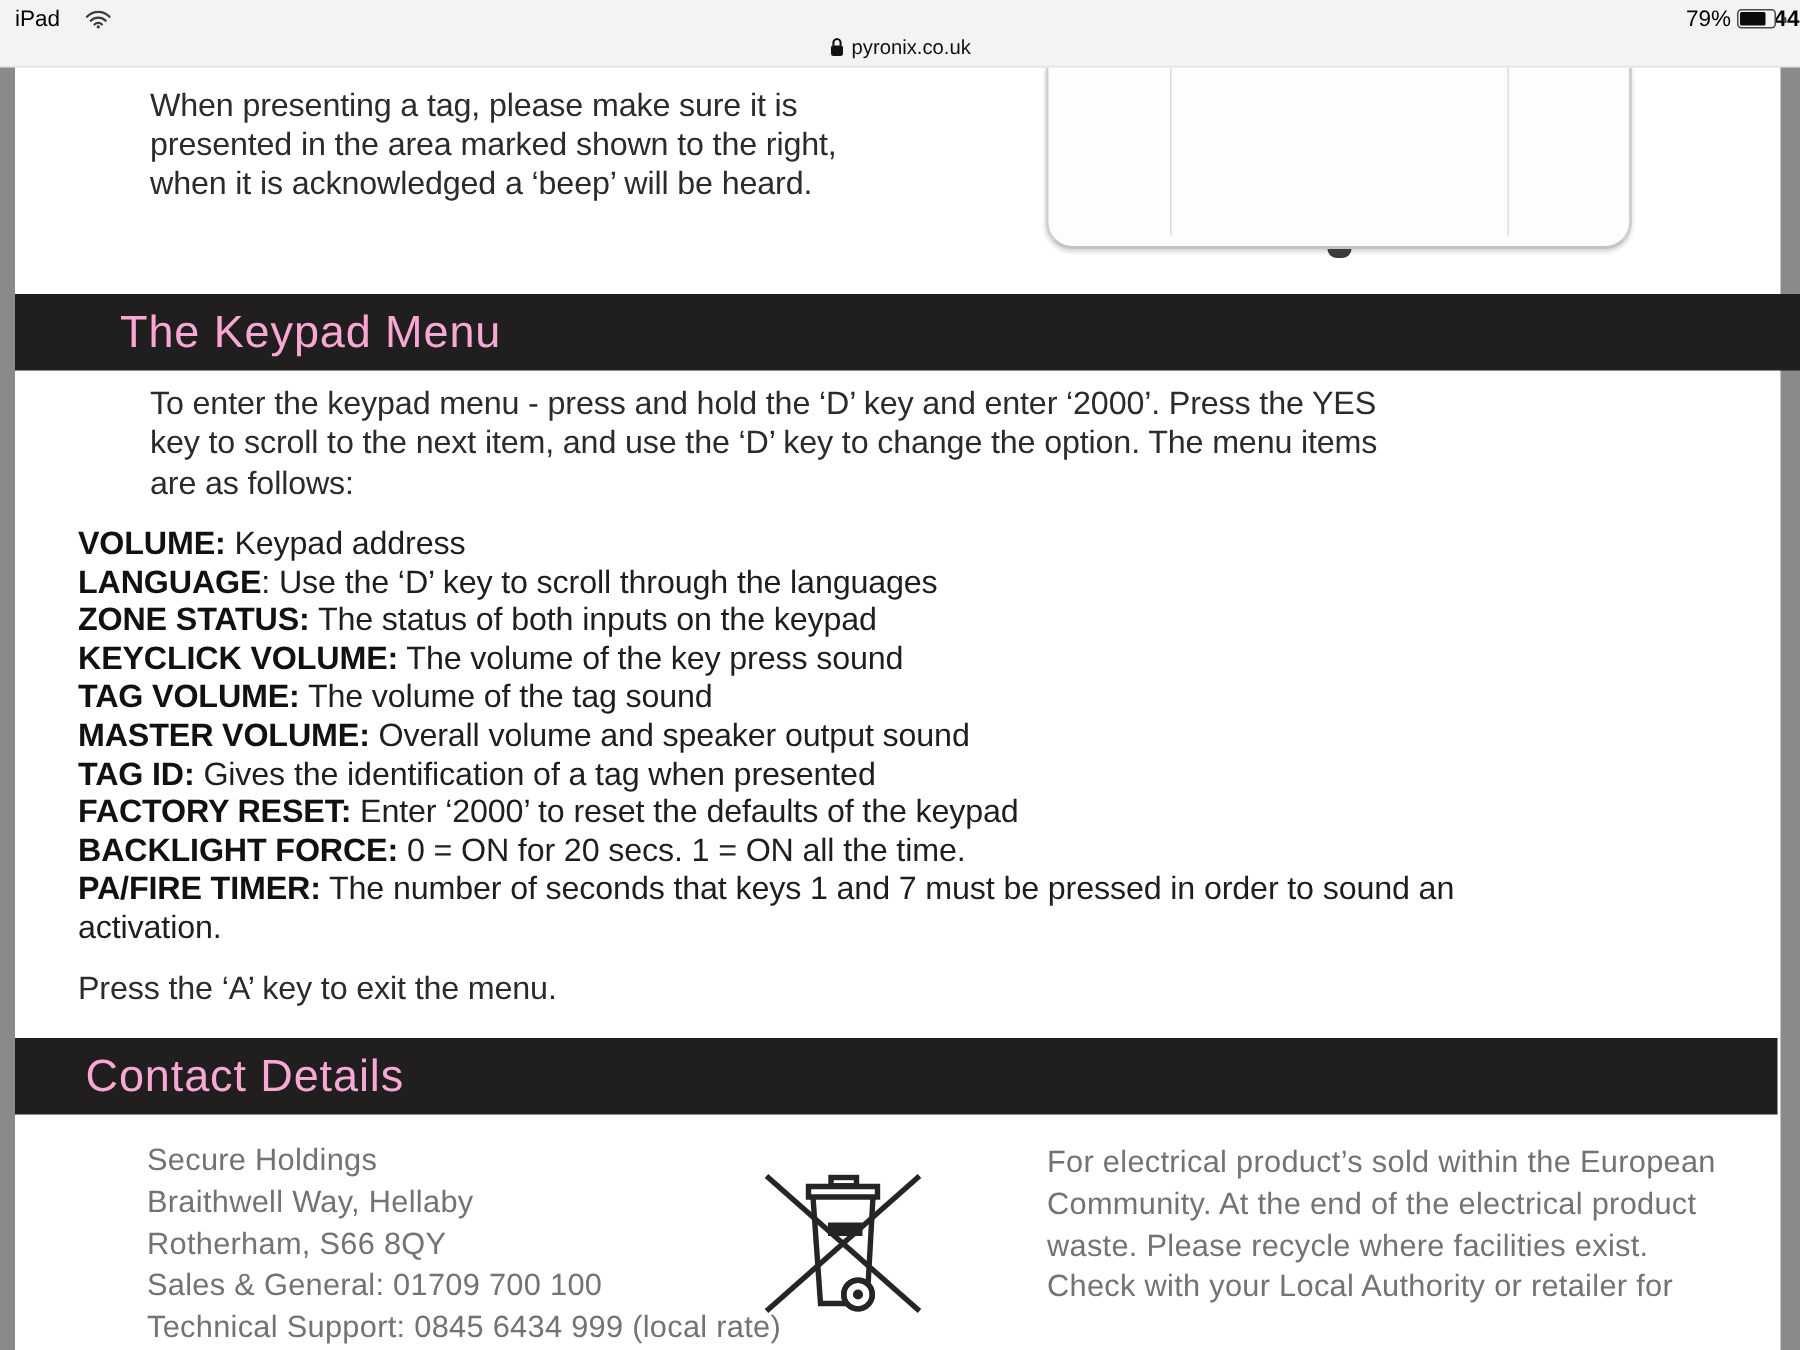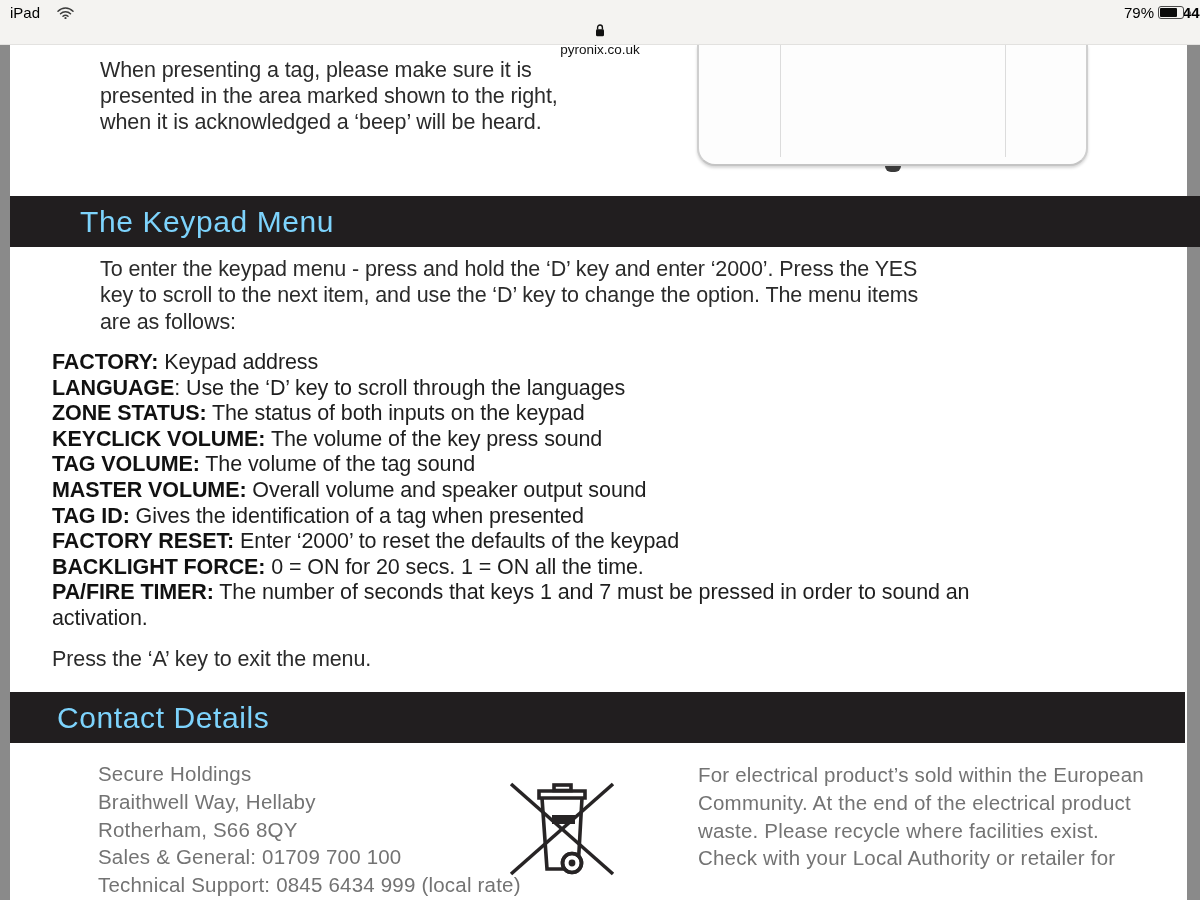--- a/index.html
+++ b/index.html
@@ -12,21 +12,21 @@
   
   .status-bar{
     position:absolute;top:0;left:0;width:1200px;height:45px;
     background:#f4f3f1;border-bottom:1px solid #e3e2e0;box-sizing:border-box;
   }
   .sb-left{position:absolute;left:10px;top:4px;display:flex;align-items:center;gap:17px;
     font-size:15px;color:#000;}
   .sb-time{position:absolute;left:0;top:4px;width:100%;text-align:right;
     font-size:15px;font-weight:700;color:#000;letter-spacing:.3px;}
   .sb-url-row{position:absolute;left:0;top:24px;width:100%;display:flex;
-    justify-content:center;align-items:center;gap:5px;font-size:13.5px;color:#111;flex-direction:column;}
+    justify-content:center;align-items:center;gap:5px;font-size:13.5px;color:#111;}
   .sb-right{position:absolute;right:9px;top:4px;display:flex;align-items:center;gap:4px;
     font-size:15px;color:#000;text-align:center;}
   .batt{display:inline-block;width:24px;height:11px;border:1px solid #4a4a4a;
     border-radius:3px;position:relative;background:#f4f3f1;}
   .batt-fill{position:absolute;left:1px;top:1px;bottom:1px;width:17px;background:#0a0a0a;border-radius:1px;}
   .batt-tip{display:inline-block;width:2px;height:4px;background:#4a4a4a;
     border-radius:0 2px 2px 0;margin-left:1px;}
 
   
   .margin-strip{position:absolute;top:45px;height:855px;background:#8a8a8a;}
@@ -48,21 +48,21 @@
     background:#3a3a3a;border-radius:0 0 6px 6px;}
 
   
   .section-bar{
     position:absolute;left:10px;width:1128px;height:51px;background:#211e1f;
     display:flex;align-items:center;
   }
   .bar-keypad-menu{top:196px;padding-left:70px;}
   .bar-contact{top:692px;padding-left:47px;}
   .section-title{
-    color:#7dd3fc;font-size:30px;font-weight:300;letter-spacing:.6px;
+    color:#f9a8d4;font-size:30px;font-weight:300;letter-spacing:.6px;
   }
 
   
   .doc-text{color:#2b2b2b;font-size:21.5px;line-height:26px;letter-spacing:-0.1px;}
   .ln{white-space:nowrap;margin-left:48px;}
   .tag-note{position:absolute;left:52px;top:57px;}
   .menu-intro{position:absolute;left:52px;top:256px;line-height:26.3px;}
   .menu-list{position:absolute;left:52px;top:350px;width:1000px;
     color:#1e1e1e;font-size:21.5px;line-height:25.6px;letter-spacing:-0.1px;}
   .menu-list b{font-weight:700;color:#111;}
@@ -130,21 +130,21 @@
   <span class="section-title">The Keypad Menu</span>
 </div>
 
 <div class="menu-intro doc-text">
   <div class="ln">To enter the keypad menu - press and hold the ‘D’ key and enter ‘2000’. Press the YES</div>
   <div class="ln">key to scroll to the next item, and use the ‘D’ key to change the option. The menu items</div>
   <div class="ln">are as follows:</div>
 </div>
 
 <div class="menu-list">
-  <div><b>FACTORY:</b><span> Keypad address</span></div>
+  <div><b>VOLUME:</b><span> Keypad address</span></div>
   <div><b>LANGUAGE</b><span>: Use the ‘D’ key to scroll through the languages</span></div>
   <div><b>ZONE STATUS:</b><span> The status of both inputs on the keypad</span></div>
   <div><b>KEYCLICK VOLUME:</b><span> The volume of the key press sound</span></div>
   <div><b>TAG VOLUME:</b><span> The volume of the tag sound</span></div>
   <div><b>MASTER VOLUME:</b><span> Overall volume and speaker output sound</span></div>
   <div><b>TAG ID:</b><span> Gives the identification of a tag when presented</span></div>
   <div><b>FACTORY RESET:</b><span> Enter ‘2000’ to reset the defaults of the keypad</span></div>
   <div><b>BACKLIGHT FORCE:</b><span> 0 = ON for 20 secs. 1 = ON all the time.</span></div>
   <div><b>PA/FIRE TIMER:</b><span> The number of seconds that keys 1 and 7 must be pressed in order to sound an activation.</span></div>
 </div>

